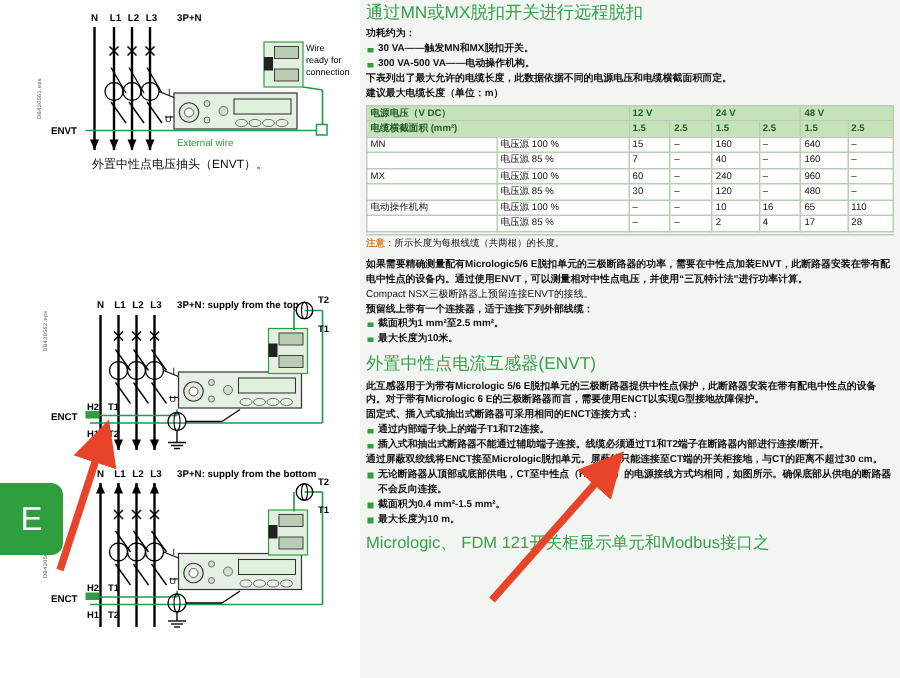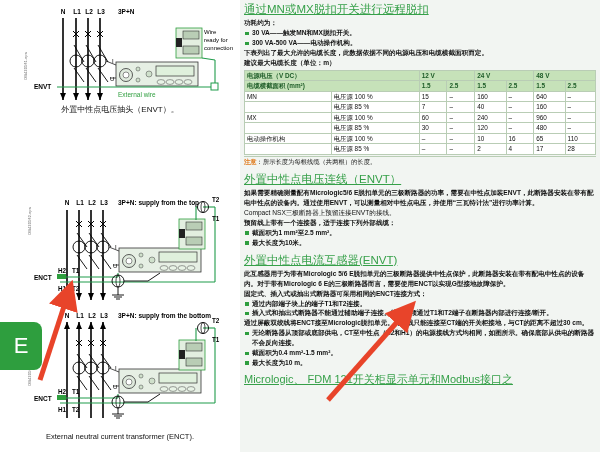--- a/index.html
+++ b/index.html
@@ -29,21 +29,21 @@
   .ebadge{position:absolute;left:0px;top:322px;width:42px;height:48px;
           background:#2e9e3e;border-radius:0 8px 8px 0;
           color:#fff;font-size:22px;display:flex;align-items:center;justify-content:center;}
 
   
   .arrow{position:absolute;pointer-events:none;}
 
   
   .right{position:absolute;left:240px;top:0;width:360px;height:452px;
          background:#f2f5f2;padding:2px 4px 0 4px;box-sizing:border-box;}
-  h2.sec{margin:0 0 2px 0;font-size:11.5px;font-weight:normal;color:#36a049;line-height:1.25;text-decoration:underline;}
+  h2.sec{margin:0 0 2px 0;font-size:11.5px;font-weight:normal;color:#36a049;line-height:1.25;}
   h2.sec.small{font-size:11px;}
   .body{font-size:6.6px;line-height:1.5;color:#111;margin:0;font-weight:bold;}
   .body.norm{font-weight:normal;}
   ul.b{list-style:none;margin:0;padding:0;}
   ul.b li{font-size:6.6px;line-height:1.5;position:relative;padding-left:8px;font-weight:bold;}
   ul.b li:before{content:"";position:absolute;left:1px;top:3.5px;width:3.5px;height:3.5px;background:#2e9e3e;}
   .spacer{height:5px;}
 
   
   table.t{border-collapse:collapse;width:100%;font-size:6.4px;margin:2px 0 1px 0;background:#fff;}
@@ -325,21 +325,20 @@
         <text x="34" y="91" font-size="6.5" font-weight="bold">ENCT</text>
         <text x="58" y="84" font-size="6.3" font-weight="bold">H2</text>
         <text x="58" y="102" font-size="6.3" font-weight="bold">H1</text>
         <text x="72" y="84" font-size="6.3" font-weight="bold">T1</text>
         <text x="72" y="102" font-size="6.3" font-weight="bold">T2</text>
         <text x="212" y="13" font-size="6.3" font-weight="bold">T2</text>
         <text x="212" y="32" font-size="6.3" font-weight="bold">T1</text>
       </svg>
       <div class="vcode" style="left:28px;top:48px;">DB430563.eps</div>
     </div>
-    <div class="cap cap3">External neutral current transformer (ENCT).</div>
 
     <div class="ebadge">
       <span>E</span>
     </div>
 
     <svg class="arrow" style="left:18px;top:280px;" width="70" height="110">
       <defs>
         <marker id="ah1" markerWidth="6" markerHeight="6" refX="3" refY="3" orient="auto">
           <polygon points="0,0 6,3 0,6" fill="#e8442a"></polygon>
         </marker>
@@ -439,21 +438,20 @@
           <td>28</td>
         </tr>
       </tbody>
     </table>
     <div class="note">
       <b>注意</b><span>：所示长度为每根线缆（共两根）的长度。</span>
     </div>
 
     <div class="spacer"></div>
 
-    <h2 class="sec">外置中性点电压连线（ENVT）</h2>
     <p class="body">如果需要精确测量配有Micrologic5/6 E脱扣单元的三极断路器的功率，需要在中性点加装ENVT，此断路器安装在带有配电中性点的设备内。通过使用ENVT，可以测量相对中性点电压，并使用“三瓦特计法”进行功率计算。</p>
     <p class="body norm">Compact NSX三极断路器上预留连接ENVT的接线。</p>
     <p class="body">预留线上带有一个连接器，适于连接下列外部线缆：</p>
     <ul class="b">
       <li>截面积为1 mm²至2.5 mm²。</li>
       <li>最大长度为10米。</li>
     </ul>
 
     <div class="spacer"></div>
 

